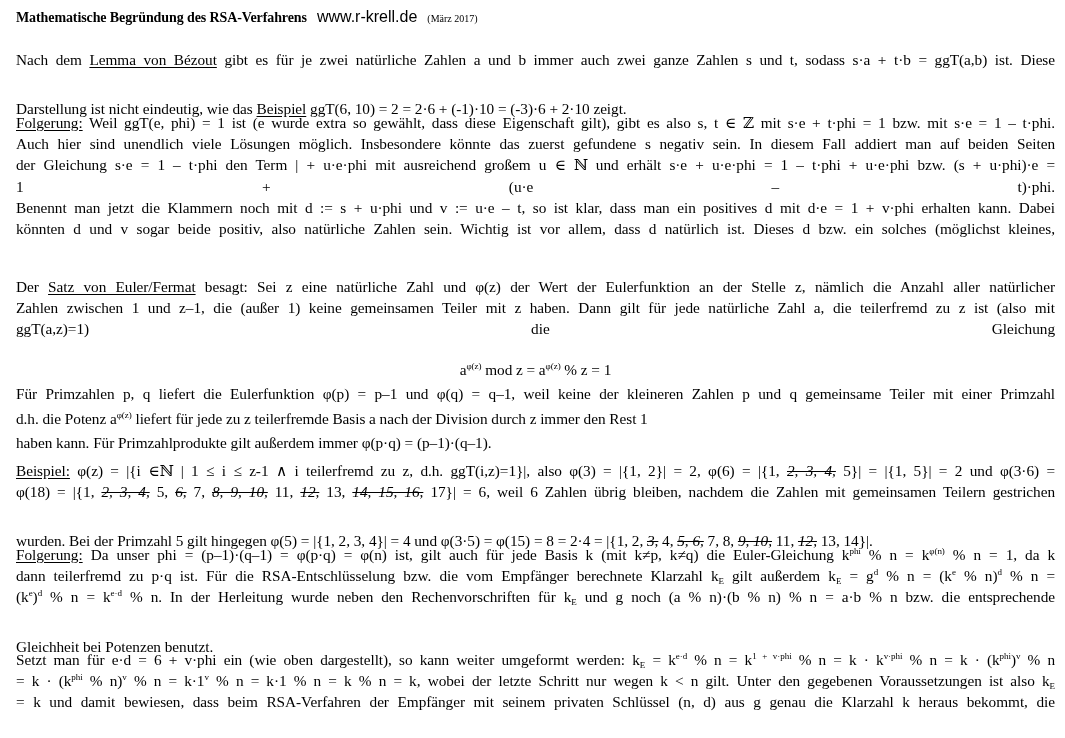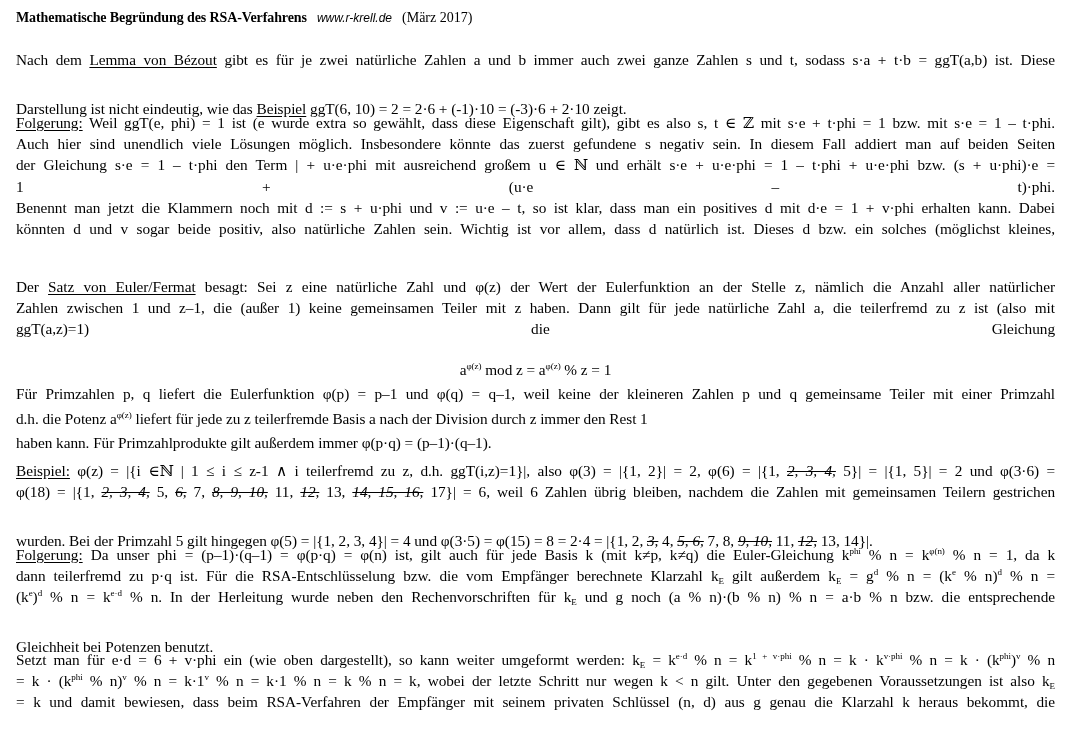--- a/index.html
+++ b/index.html
@@ -4,22 +4,22 @@
 <style>
   html, body { margin: 0; padding: 0; background: #ffffff; }
   body {
     width: 1065px; height: 738px; overflow: hidden;
     font-family: "Liberation Serif", "DejaVu Serif", serif;
     color: #000000;
   }
   #page { position: relative; width: 1065px; height: 738px; }
   .title-line { position: absolute; left: 16px; top: 8px; white-space: nowrap; }
   .title { font-weight: bold; font-size: 14px; letter-spacing: -0.1px; }
-  .site { font-family: "Liberation Sans", "DejaVu Sans", sans-serif; font-style: italic; font-size: 12px; margin-left: 6px; }
-  .date { font-size: 14px; margin-left: 6px; }
+  .site { font-family: "Liberation Sans", "DejaVu Sans", sans-serif; font-size: 16px; margin-left: 6px; }
+  .date { font-size: 10px; margin-left: 6px; }
   .para {
     position: absolute; left: 16px; width: 1039px;
     font-size: 15.3px; line-height: 21.2px;
     text-align: justify; text-align-last: left;
     letter-spacing: -0.05px;
   }
   .para .line { display: block; white-space: nowrap; text-align: justify; text-align-last: justify; }
   .para .line.last { text-align-last: left; margin-top: 28px; }
   .para .line.center { text-align: center; text-align-last: center; margin-top: 19px; }
   u { text-decoration: underline; text-underline-offset: 2px; }

